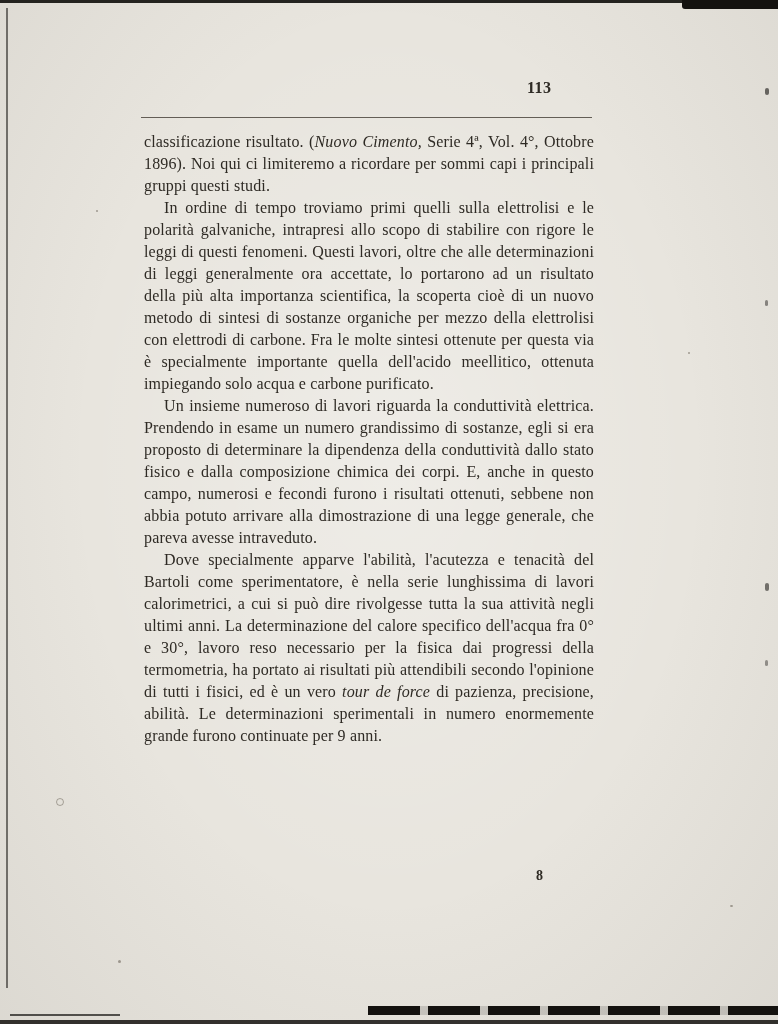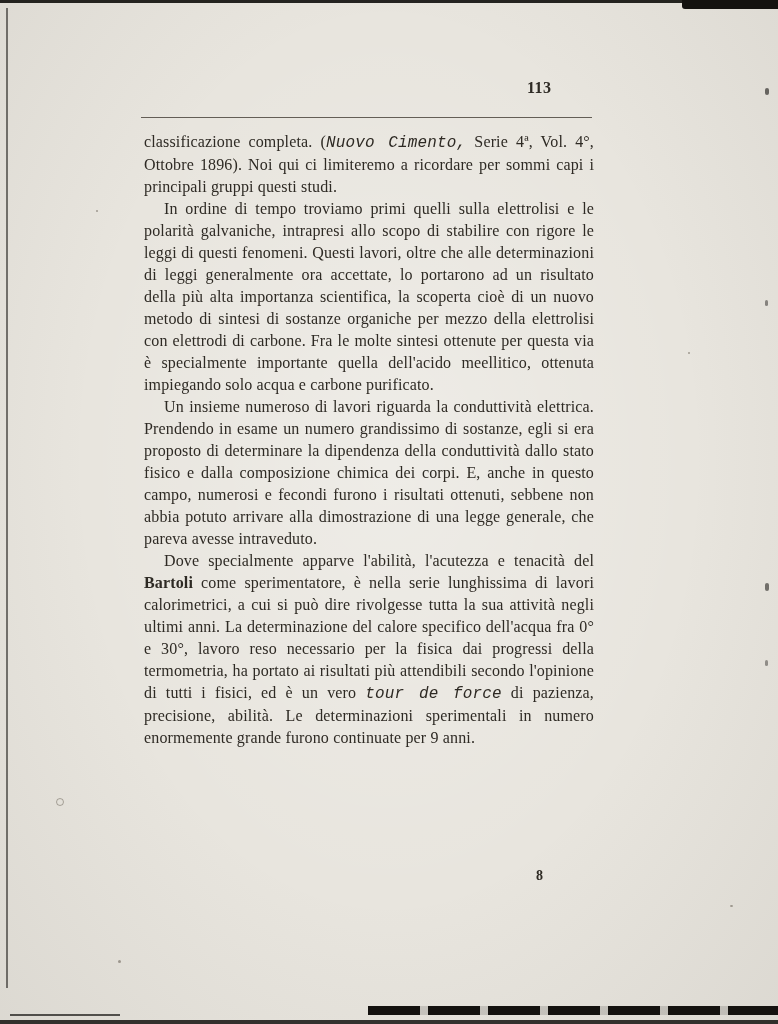--- a/index.html
+++ b/index.html
@@ -51,22 +51,22 @@
     line-height: 22px;
     letter-spacing: 0.15px;
     text-align: justify;
   }
   .text-block p {
     margin: 0;
   }
   .text-block p.indent {
     text-indent: 20px;
   }
-  .text-block .italic { font-style: italic; font-family: Liberation Mono, monospace; }
-  .text-block .bold   { font-weight: bold; }
+  .text-block .italic { font-style: italic; }
+  .text-block .bold   { font-weight: normal; }
   .signature-mark {
     position: absolute;
     left: 536px;
     top: 868px;
     font-size: 14px;
     font-weight: bold;
     color: var(--ink, #2e2a24);
   }
 
   
@@ -101,21 +101,21 @@
 </head>
 <body style="--paper: #e8e5de; --ink: #2e2a24;">
 
 <div class="scan-page">
 
   <div class="page-number">113</div>
 
   <div class="header-rule"></div>
 
   <div class="text-block" id="paragraphs">
-      <p class=""><span>classificazione completa. (</span><span class="italic">Nuovo Cimento,</span><span> Serie 4ª, Vol. 4°, Ottobre 1896). Noi qui ci limiteremo a ricordare per sommi capi i principali gruppi questi studi.</span></p>
+      <p class=""><span>classificazione risultato. (</span><span class="italic">Nuovo Cimento,</span><span> Serie 4ª, Vol. 4°, Ottobre 1896). Noi qui ci limiteremo a ricordare per sommi capi i principali gruppi questi studi.</span></p>
       <p class="indent"><span>In ordine di tempo troviamo primi quelli sulla elettrolisi e le polarità galvaniche, intrapresi allo scopo di stabilire con rigore le leggi di questi fenomeni. Questi lavori, oltre che alle determinazioni di leggi generalmente ora accettate, lo portarono ad un risultato della più alta importanza scientifica, la scoperta cioè di un nuovo metodo di sintesi di sostanze organiche per mezzo della elettrolisi con elettrodi di carbone. Fra le molte sintesi ottenute per questa via è specialmente importante quella dell'acido meellitico, ottenuta impiegando solo acqua e carbone purificato.</span></p>
       <p class="indent"><span>Un insieme numeroso di lavori riguarda la conduttività elettrica. Prendendo in esame un numero grandissimo di sostanze, egli si era proposto di determinare la dipendenza della conduttività dallo stato fisico e dalla composizione chimica dei corpi. E, anche in questo campo, numerosi e fecondi furono i risultati ottenuti, sebbene non abbia potuto arrivare alla dimostrazione di una legge generale, che pareva avesse intraveduto.</span></p>
       <p class="indent"><span>Dove specialmente apparve l'abilità, l'acutezza e tenacità del </span><span class="bold">Bartoli</span><span> come sperimentatore, è nella serie lunghissima di lavori calorimetrici, a cui si può dire rivolgesse tutta la sua attività negli ultimi anni. La determinazione del calore specifico dell'acqua fra 0° e 30°, lavoro reso necessario per la fisica dai progressi della termometria, ha portato ai risultati più attendibili secondo l'opinione di tutti i fisici, ed è un vero </span><span class="italic">tour de force</span><span> di pazienza, precisione, abilità. Le determinazioni sperimentali in numero enormemente grande furono continuate per 9 anni.</span></p>
     </div>
 
   <div class="signature-mark">8</div>
 
   <div class="artifact art-top-line"></div>
   <div class="artifact art-top-right-blob"></div>
   <div class="artifact art-left-line"></div>

